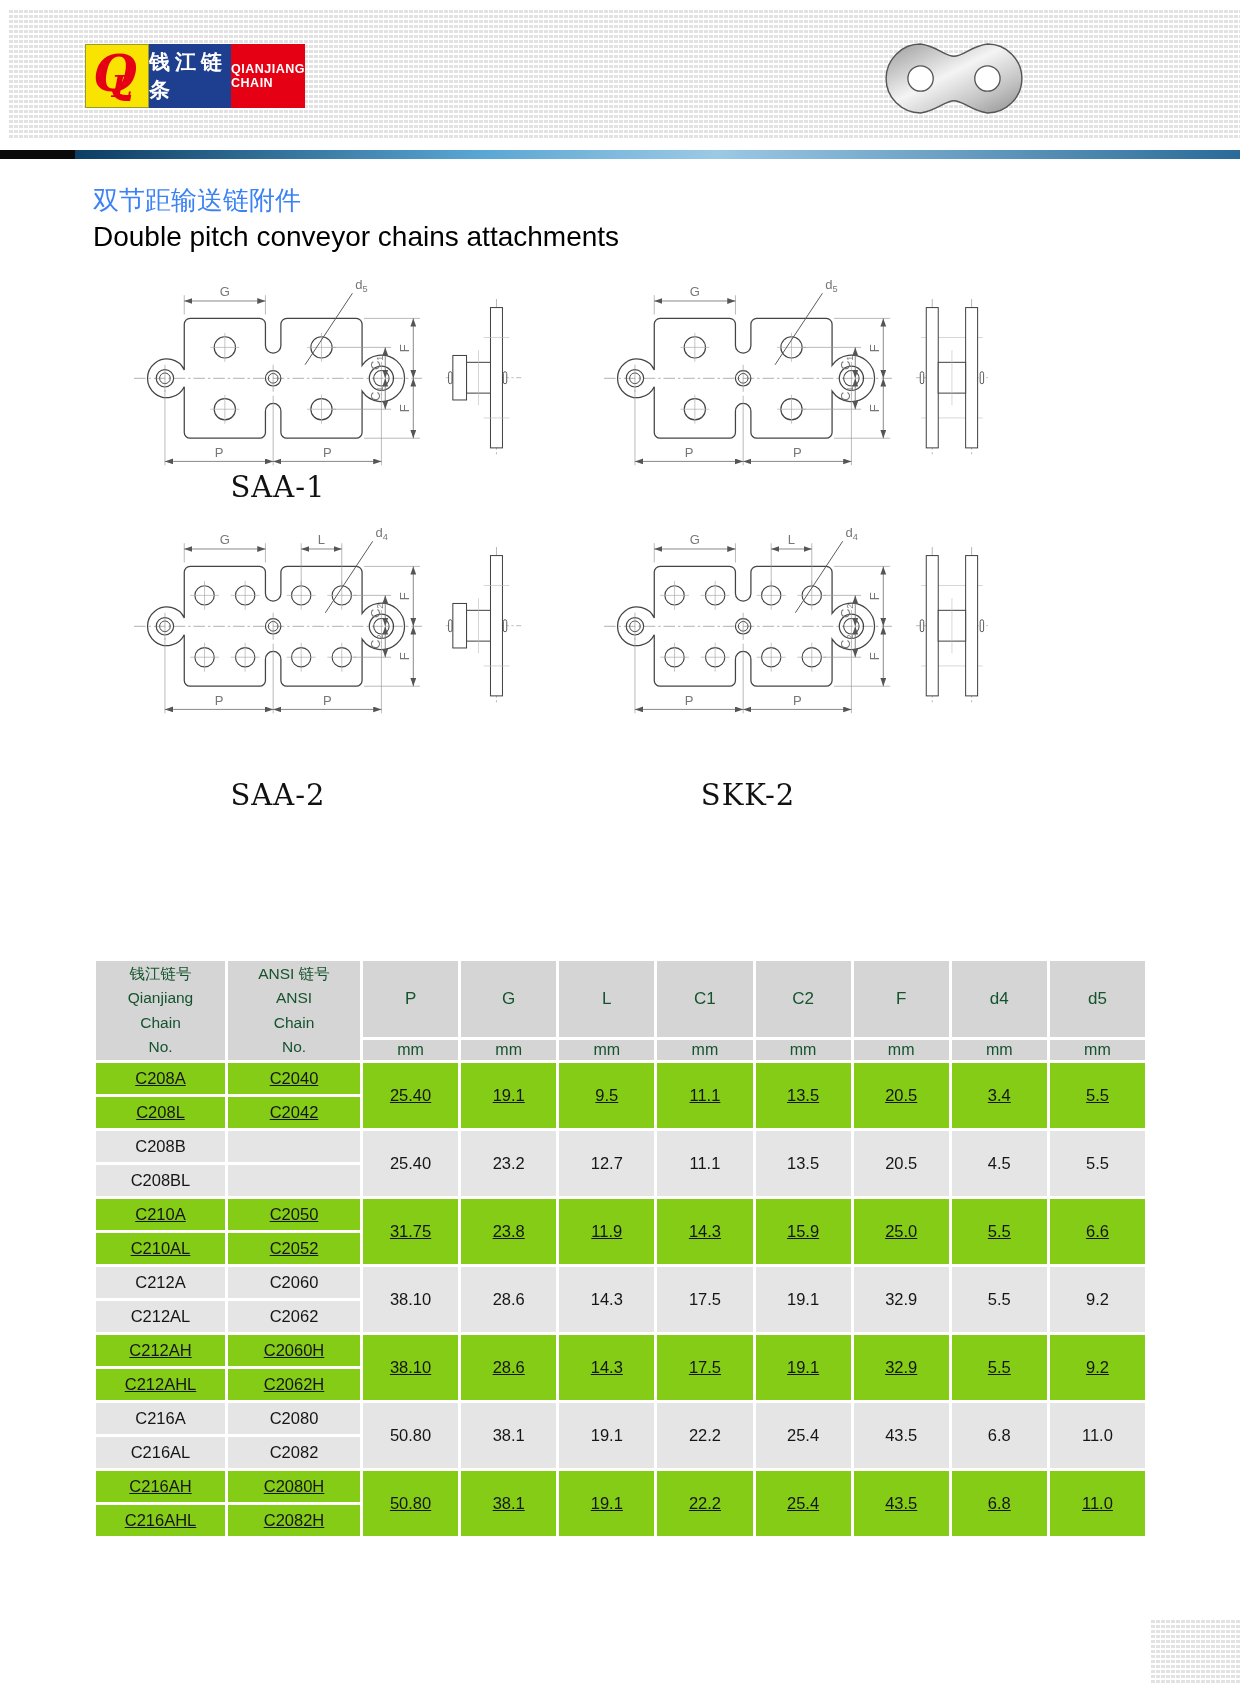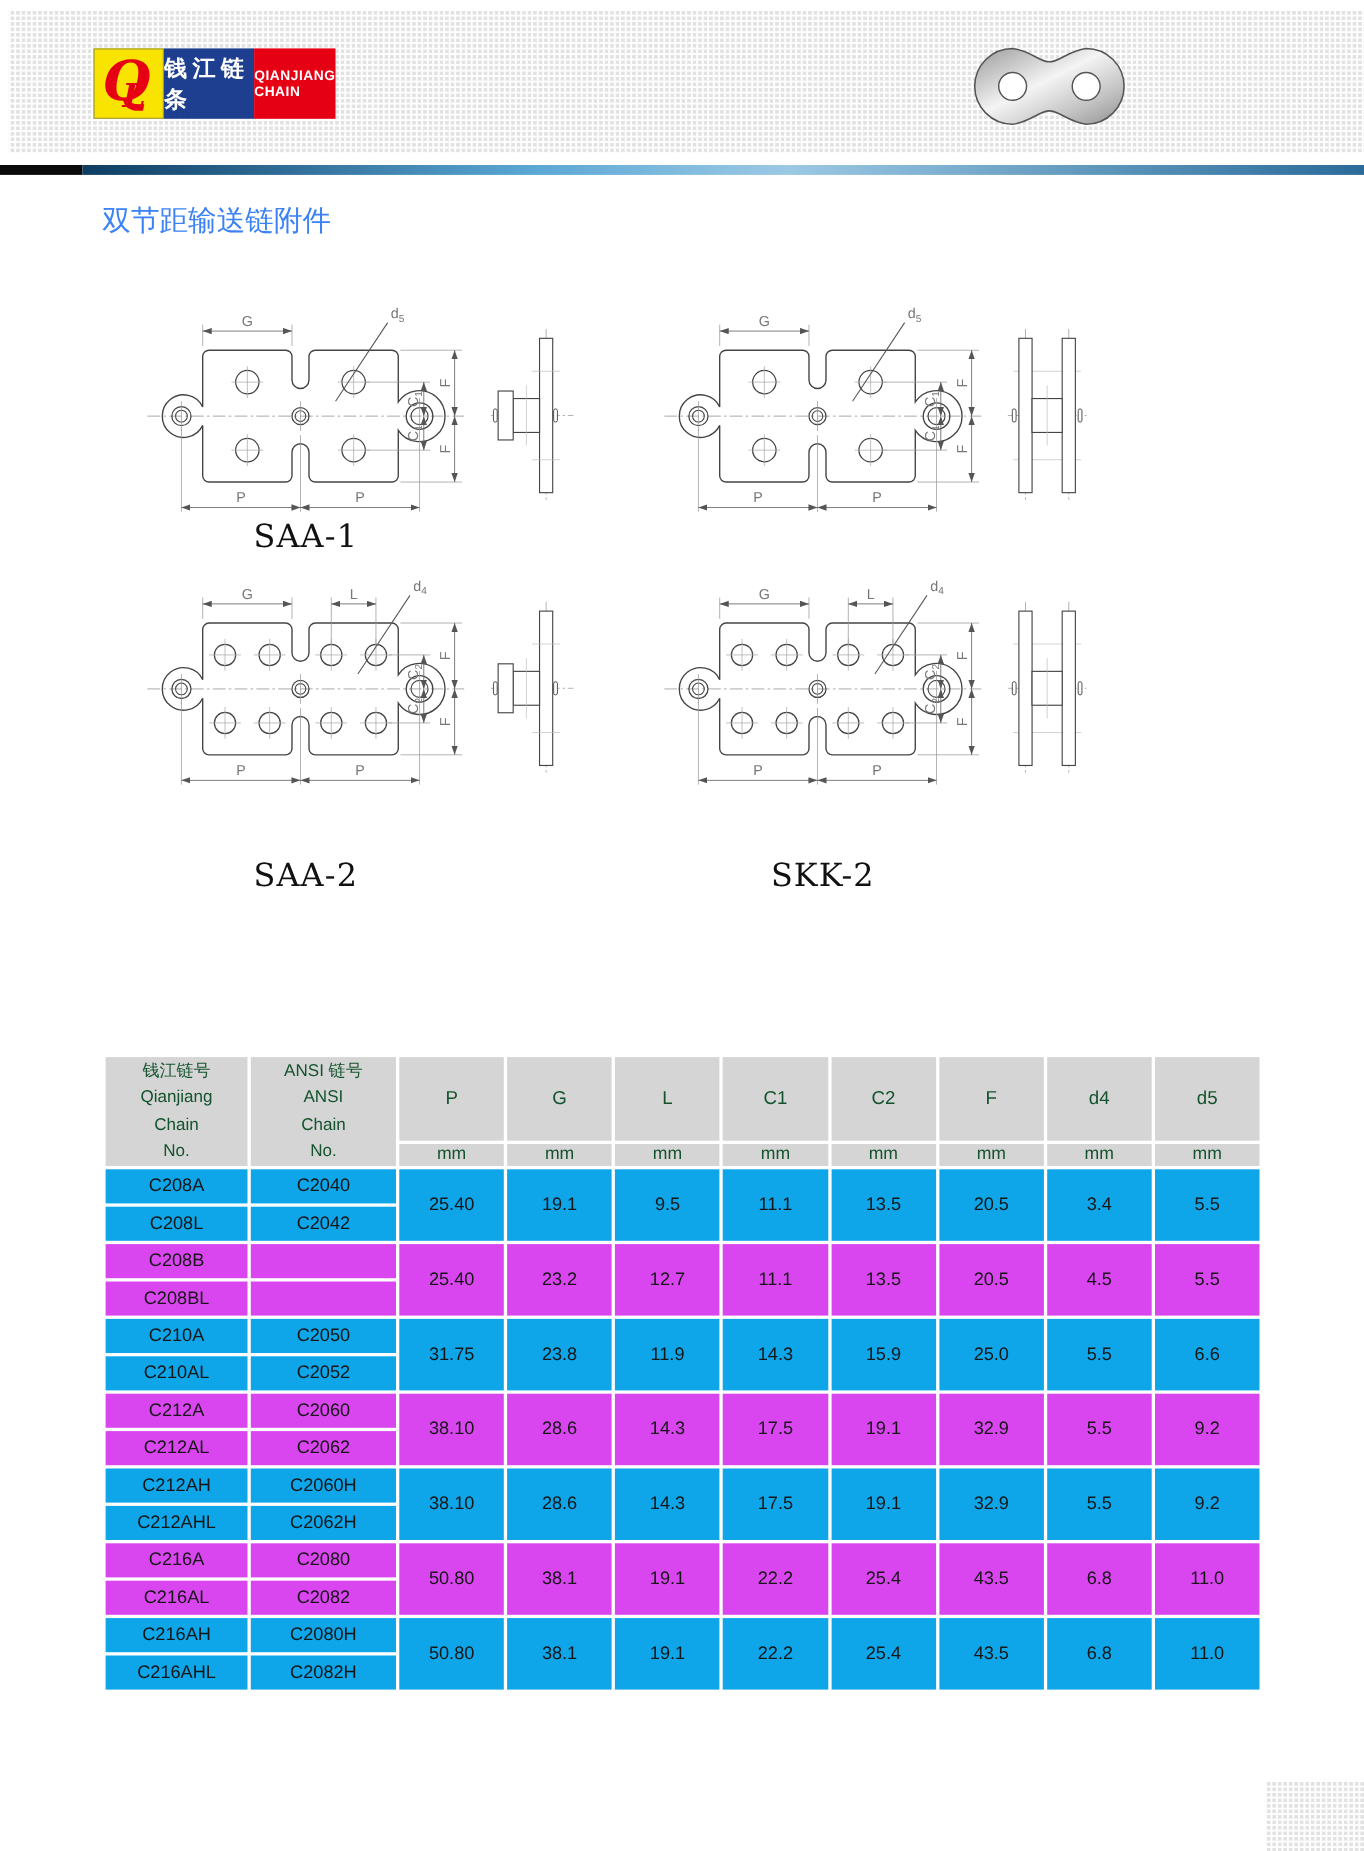--- a/index.html
+++ b/index.html
@@ -45,22 +45,22 @@
 
   
   .spec-wrap{position:absolute;left:93px;top:958px;}
   table.spec{border-collapse:separate;border-spacing:3px;table-layout:fixed;width:1055px;}
   table.spec th,table.spec td{padding:0;text-align:center;vertical-align:middle;font-weight:400;overflow:hidden;}
   table.spec thead th{background:#d5d5d5;color:#14532d;}
   .h-main{height:76px;font-size:17px;}
   .h-sub{height:20px;font-size:16px;}
   .h-chain{font-size:15.5px;line-height:1.55;}
   table.spec tbody td{height:31px;font-size:16.5px;color:#161616;}
-  .g-dark{background:#0ea5e9;}
-  .g-light{background:#d946ef;}
+  .g-dark{background:#84cc16;text-decoration:underline;}
+  .g-light{background:#e5e5e5;}
 </style>
 </head>
 <body>
 
 <div class="page">
 
   <header>
     <div class="dots header-pattern"></div>
 
     <div class="logo">
@@ -96,20 +96,21 @@
     </div>
 
     <div class="divider">
       <span class="div-black"></span>
       <span class="div-blue"></span>
     </div>
   </header>
 
   <section class="title-block">
     <div class="title-cn">双节距输送链附件</div>
+    <div class="title-en">Double pitch conveyor chains attachments</div>
   </section>
 
   <section>
     <figure class="diagram r1" id="diag-saa-1">
       <div class="views">
 <svg class="fv" viewBox="0 0 310 208" width="300" height="201">
   <defs>
     <marker id="ae-saa-1" markerWidth="9" markerHeight="7" refX="8.5" refY="3" orient="auto" markerUnits="userSpaceOnUse">
                 <path d="M0 0L8.5 3L0 6Z" fill="#555"></path>
               </marker>

